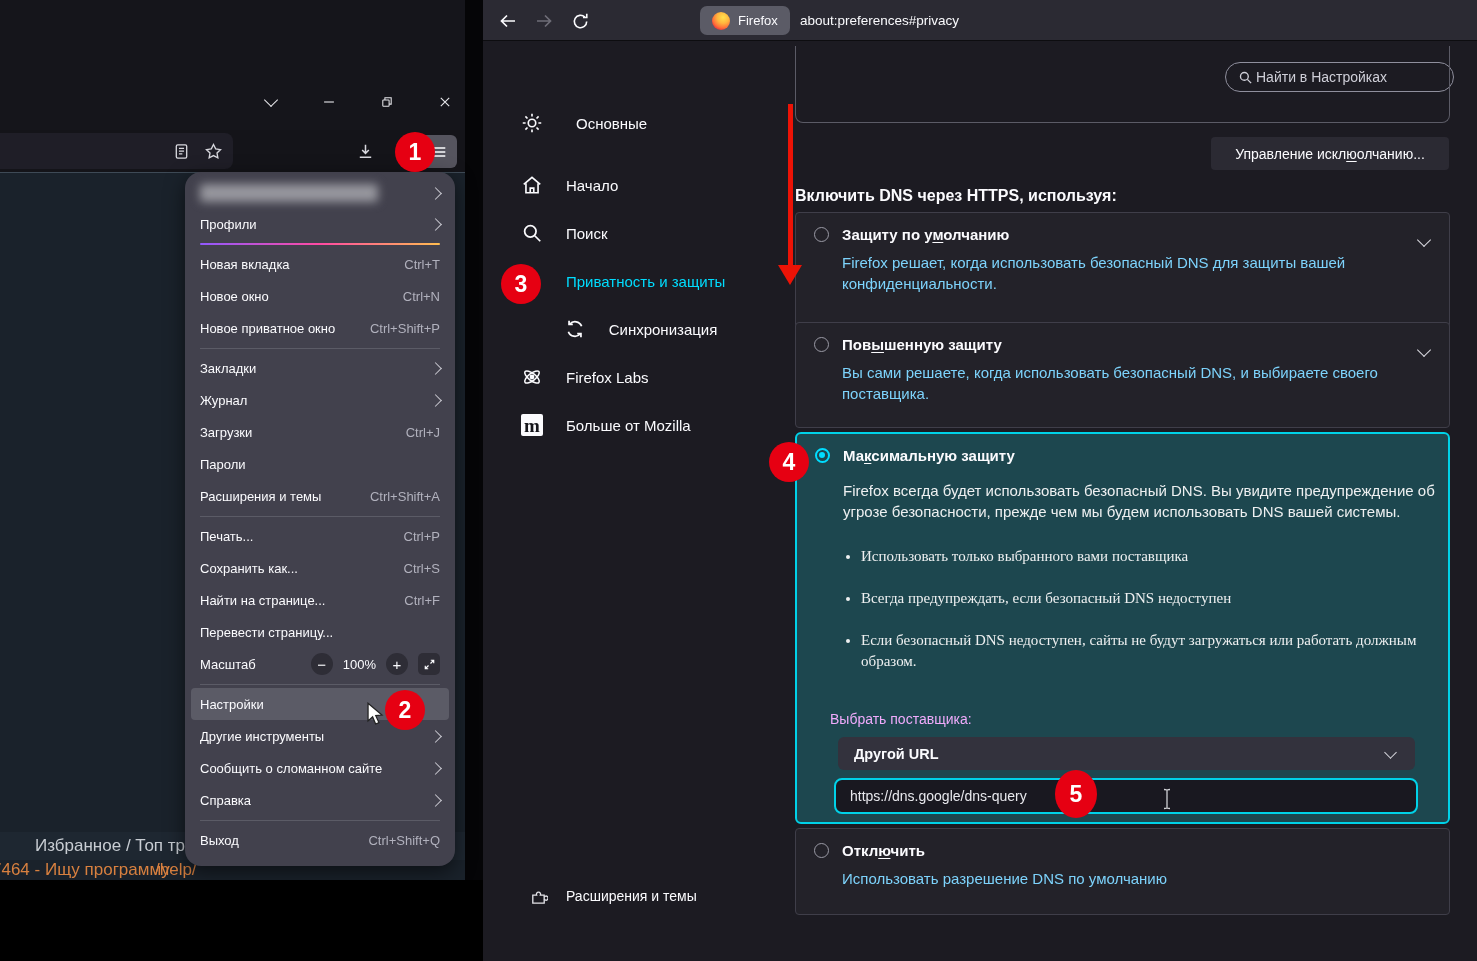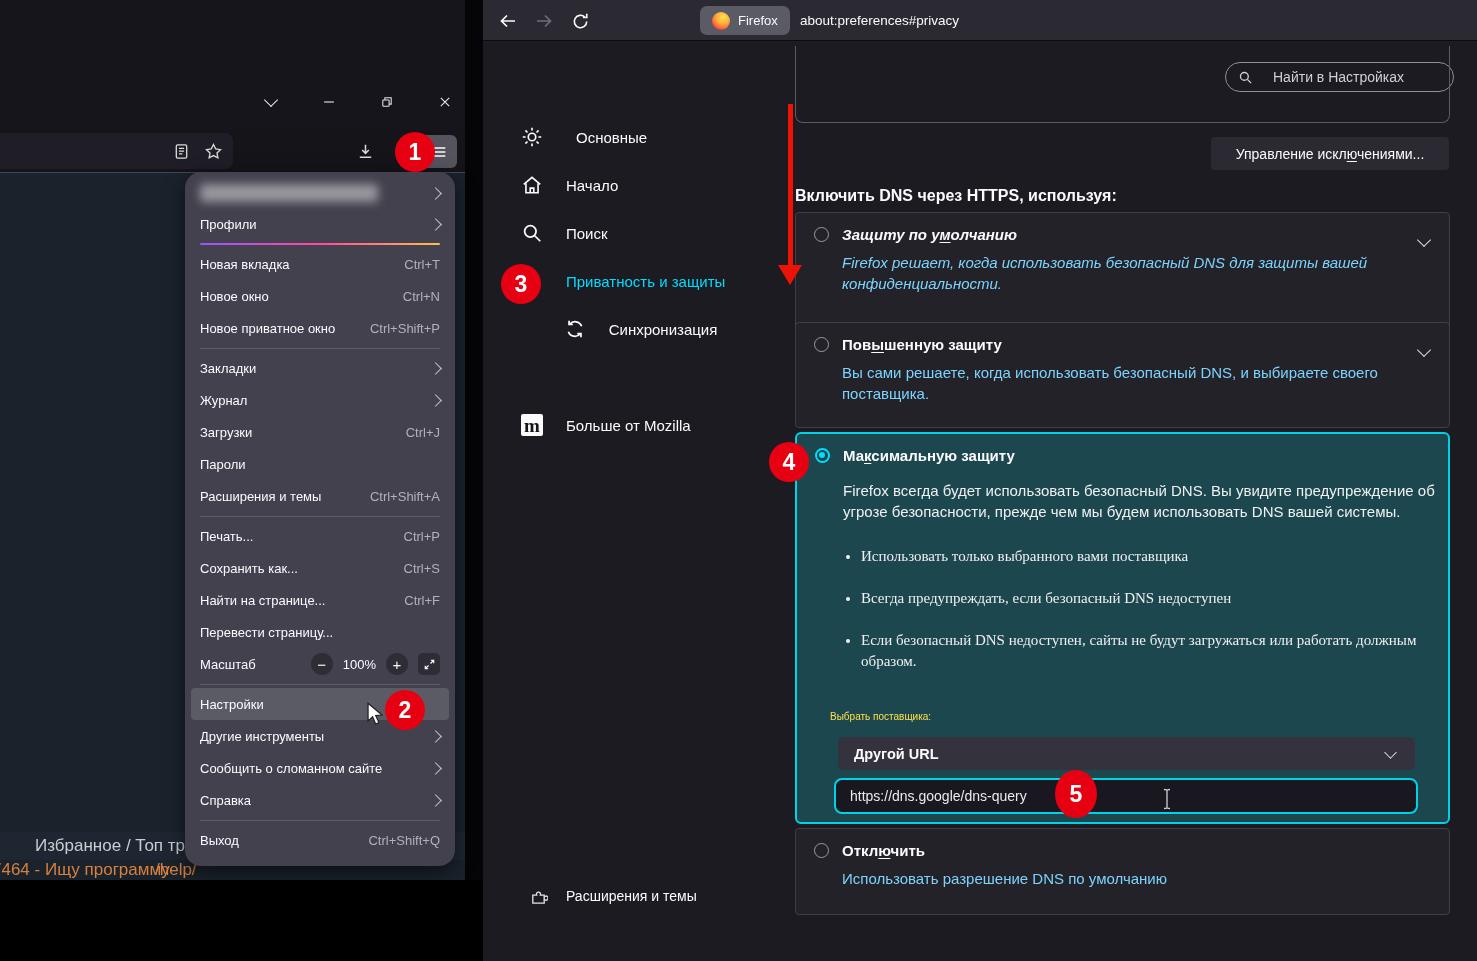--- a/index.html
+++ b/index.html
@@ -58,21 +58,21 @@
   .sb-row .ic{width:24px;height:24px;display:flex;align-items:center;justify-content:center;color:#fbfbfe;}
   .sb-row.active{color:#00ddff;}
   .sb-row.active .ic{color:#00ddff;}
   .moz{width:22px;height:22px;background:#fbfbfe;color:#15151b;border-radius:2px;font-family:"Liberation Serif",serif;font-weight:bold;font-size:19px;display:flex;align-items:center;justify-content:center;line-height:1;}
   .sb-foot{position:absolute;left:528px;height:36px;display:flex;align-items:center;gap:18px;font-size:14px;color:#fbfbfe;width:240px;}
   .sb-foot .ic{width:20px;height:20px;display:flex;align-items:center;justify-content:center;color:#e3e3e8;}
   .qmark{width:17px;height:17px;border:1.4px solid #e3e3e8;border-radius:50%;display:flex;align-items:center;justify-content:center;font-size:12px;}
   .qmark::before{content:"?";}
 
   .search{position:absolute;left:1225px;top:62px;width:229px;height:30px;border:1px solid #8f8f9d;border-radius:15px;
-          display:flex;align-items:center;gap:18px;padding:0 12px;box-sizing:border-box;background:#1c1b22;}
+          display:flex;align-items:center;gap:1px;padding:0 12px;box-sizing:border-box;background:#1c1b22;}
   .search input{background:transparent;border:none;outline:none;color:#d7d7db;font-family:"Liberation Sans",sans-serif;font-size:14px;width:170px;}
   .search input::placeholder{color:#cfcfd8;}
 
   .partial-box{position:absolute;left:795px;top:46px;width:655px;height:77px;border:1px solid #5b5b66;border-top:none;border-radius:0 0 8px 8px;box-sizing:border-box;}
   .btn-exc{position:absolute;left:1211px;top:137px;width:238px;height:33px;background:#2b2a33;border-radius:4px;
            display:flex;align-items:center;justify-content:center;font-size:14px;color:#fbfbfe;}
   .u{text-decoration:underline;text-underline-offset:2px;}
 
   .red-arrow-shaft{position:absolute;left:788px;top:104px;width:5px;height:163px;background:#ec1306;z-index:30;}
   .red-arrow-head{position:absolute;left:778px;top:265px;width:0;height:0;border-left:12px solid transparent;border-right:12px solid transparent;border-top:20px solid #ec1306;z-index:30;}
@@ -84,21 +84,21 @@
   .radio{width:15px;height:15px;border-radius:50%;border:1.5px solid #9a9aa5;flex:0 0 auto;box-sizing:border-box;}
   .radio.sel{border:2.5px solid #00ddff;position:relative;}
   .radio.sel::after{content:"";position:absolute;left:2px;top:2px;width:6px;height:6px;border-radius:50%;background:#00ddff;}
   .card-desc{margin:9px 0 0 28px;font-size:15px;line-height:21px;color:#7dd3fc;max-width:600px;}
   .card-chev{position:absolute;right:20px;top:22px;width:9px;height:9px;border-right:1.6px solid #d9d9df;border-bottom:1.6px solid #d9d9df;transform:rotate(45deg);}
   .card.sel-card{background:#1d474f;border:2px solid #00d2e8;border-radius:6px;}
 
   .c3-desc{position:absolute;left:46px;top:46px;width:600px;font-size:15px;line-height:21px;color:#eef0f1;}
   .c3-bullets{position:absolute;left:46px;top:112px;width:580px;font-size:15px;color:#eef0f1;margin:0;padding-left:18px;}
   .c3-bullets li{margin-bottom:21px;line-height:21px;font-family:Liberation Serif, serif;}
-  .c3-plabel{position:absolute;left:33px;top:277px;font-size:10px;color:#fde047;}
+  .c3-plabel{position:absolute;left:33px;top:277px;font-size:14px;color:#f0abfc;}
   .c3-select{position:absolute;left:41px;top:303px;width:577px;height:33px;background:#33323d;border-radius:6px;
              display:flex;align-items:center;padding:0 16px;box-sizing:border-box;font-size:14.5px;font-weight:bold;color:#fbfbfe;}
   .c3-select .chev{position:absolute;right:20px;width:8px;height:8px;border-right:1.6px solid #d9d9df;border-bottom:1.6px solid #d9d9df;transform:rotate(45deg);margin-top:-3px;}
   .c3-input{position:absolute;left:37px;top:344px;width:584px;height:36px;background:#191820;border:2px solid #00d2e8;border-radius:8px;
             display:flex;align-items:center;box-sizing:border-box;}
   .c3-input input{background:transparent;border:none;outline:none;color:#e8e8ed;font-family:"Liberation Sans",sans-serif;font-size:14px;width:100%;padding:0 14px;}
   .ibeam{position:absolute;left:324px;top:7px;color:#cfd0d4;}
 
   .badge{position:absolute;background:#e60012;border-radius:50%;color:#fff;font-weight:bold;font-size:23px;
          display:flex;align-items:center;justify-content:center;z-index:50;}
@@ -289,21 +289,21 @@
     </span>
     <span class="chip">
       <span class="fx-logo"></span>
       <span>Firefox</span>
     </span>
     <span class="nv-url">about:preferences#privacy</span>
   </div>
 
   <div class="settings-bg"></div>
 
-  <div class="sb-row" style="top:113px;gap:32px;">
+  <div class="sb-row" style="top:99px;gap:32px;">
     <span class="ic">
       <svg width="22" height="22" viewBox="0 0 20 20" stroke="currentColor" stroke-width="1.5" fill="none">
           <circle cx="10" cy="10" r="3.4"></circle>
           <path d="M10 1.6v2.6M10 15.8v2.6M1.6 10h2.6M15.8 10h2.6M4 4l1.9 1.9M14.1 14.1L16 16M16 4l-1.9 1.9M5.9 14.1L4 16"></path>
         </svg>
     </span>
     <span>Основные</span>
   </div>
   <div class="sb-row" style="top:161px;">
     <span class="ic">
@@ -337,20 +337,30 @@
     <span class="ic">
       <svg width="22" height="22" viewBox="0 0 20 20" stroke="currentColor" stroke-width="1.6" fill="none">
           <path d="M4 12.5a6.3 6.3 0 0010.8 1.8"></path>
           <path d="M16 7.5A6.3 6.3 0 005.2 5.7"></path>
           <path d="M4.6 2.5v3.4H8"></path>
           <path d="M15.4 17.5v-3.4H12"></path>
         </svg>
     </span>
     <span>Синхронизация</span>
   </div>
+  <div class="sb-row" style="top:353px;">
+    <span class="ic">
+      <svg width="22" height="22" viewBox="0 0 20 20" stroke="currentColor" stroke-width="1.4" fill="none">
+          <circle cx="10" cy="10" r="1.5" fill="currentColor"></circle>
+          <ellipse cx="10" cy="10" rx="8" ry="3.2" transform="rotate(38 10 10)"></ellipse>
+          <ellipse cx="10" cy="10" rx="8" ry="3.2" transform="rotate(-38 10 10)"></ellipse>
+        </svg>
+    </span>
+    <span>Firefox Labs</span>
+  </div>
   <div class="sb-row" style="top:401px;">
     <span class="ic">
         <span class="moz">m</span>
       </span>
     <span>Больше от Mozilla</span>
   </div>
 
   <div class="sb-foot" style="top:878px;">
     <span class="ic">
       <svg width="19" height="19" viewBox="0 0 20 20" stroke="currentColor" stroke-width="1.4" fill="none">
@@ -366,29 +376,29 @@
       <svg width="15" height="15" viewBox="0 0 20 20" stroke="#cfcfd8" stroke-width="1.8" fill="none">
           <circle cx="8.5" cy="8.5" r="5.2"></circle>
           <path d="M12.5 12.5L17.5 17.5"></path>
         </svg>
     </span>
     <input type="text" placeholder="Найти в Настройках" style="">
   </div>
 
   <div class="partial-box"></div>
   <div class="btn-exc">
-    <span><span>Управление искл</span><span class="u">ю</span><span>чениями...</span></span>
+    <span><span>Управление искл</span><span class="u">ю</span><span>олчанию...</span></span>
   </div>
 
   <div class="red-arrow-shaft"></div>
   <div class="red-arrow-head"></div>
 
   <div class="dns-heading">Включить DNS через HTTPS, используя:</div>
 
-  <div class="card" style="top:212px;height:122px;font-style:italic;">
+  <div class="card" style="top:212px;height:122px;">
     <div class="card-title">
       <span class="radio"></span>
       <span><span>Защиту по у</span><span class="u">м</span><span>олчанию</span></span>
     </div>
     <div class="card-desc">Firefox решает, когда использовать безопасный DNS для защиты вашей конфиденциальности.</div>
     <span class="card-chev"></span>
   </div>
 
   <div class="card" style="top:322px;height:106px;">
     <div class="card-title">

